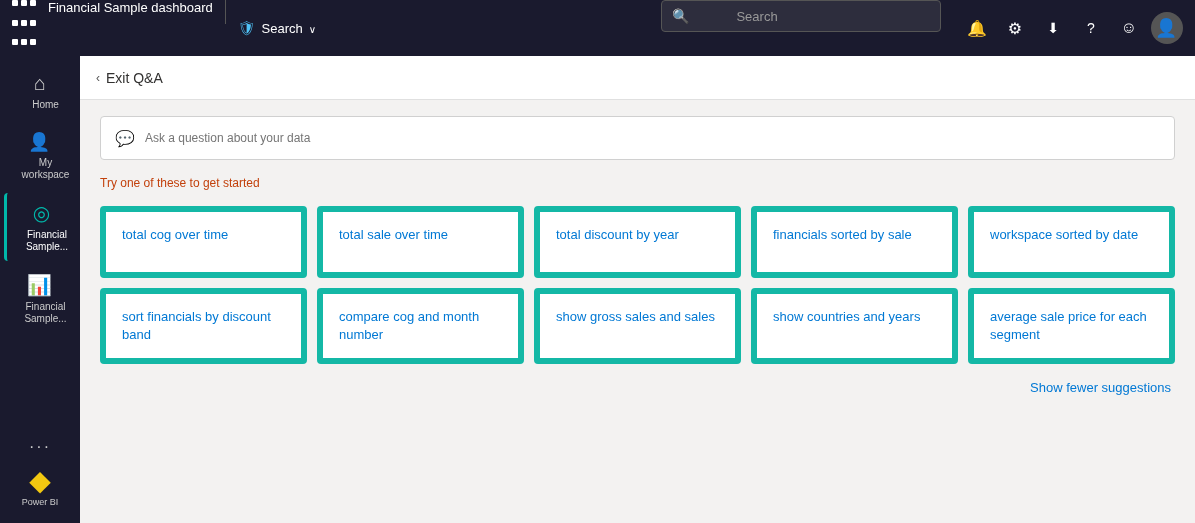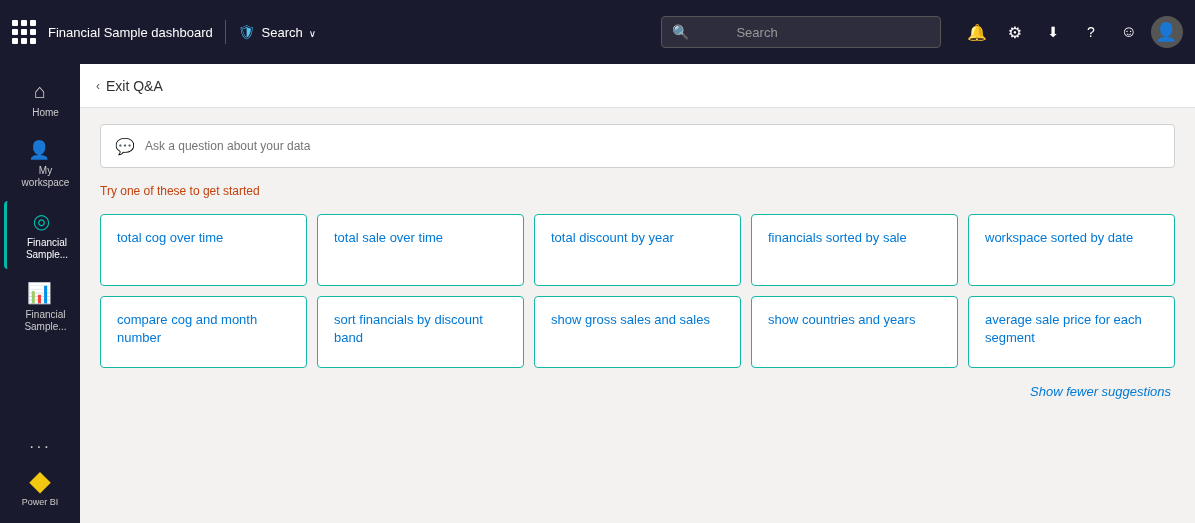--- a/index.html
+++ b/index.html
@@ -1,23 +1,22 @@
 <!DOCTYPE html>
 <html><head>
   <meta charset="utf-8">
   <style>
     * { margin: 0; padding: 0; box-sizing: border-box; }
     body { font-family: 'Segoe UI', Arial, sans-serif; background: #f3f2f1; width: 1195px; height: 523px; overflow: hidden; display: flex; flex-direction: column; }
 
     
     .top-nav {
       background: #1a1a2e;
-      height: 64px;
-      display: flex;
-      align-items: center;
+      height: 56px;
+      display: flex;
       padding: 0 12px;
       gap: 12px;
       flex-shrink: 0;
     }
     .nav-grid-icon {
       display: grid;
       grid-template-columns: repeat(3, 6px);
       gap: 3px;
       cursor: pointer;
     }
@@ -204,38 +203,37 @@
       font-weight: 400;
       color: #c2410c;
     }
     .suggestions-grid {
       display: grid;
       grid-template-columns: repeat(5, 1fr);
       gap: 10px;
     }
     .suggestion-card {
       background: #fff;
-      border: 1px solid #14b8a6;
+      border: 6px solid #14b8a6;
       border-radius: 4px;
       padding: 14px 16px;
       font-size: 13px;
       color: #0078d4;
       cursor: pointer;
       min-height: 72px;
       display: flex;
       align-items: flex-start;
       line-height: 1.4;
     }
 
     
     .show-fewer-row {
       display: flex;
       justify-content: flex-end;
       padding-right: 4px;
-      font-style: italic;
     }
     .show-fewer-link {
       color: #0078d4;
       font-size: 13px;
       cursor: pointer;
       text-decoration: none;
     }
 
     
     .chevron-down::after { content: '∨'; font-size: 10px; }
@@ -333,24 +331,24 @@
           <span>total discount by year</span>
         </div>
         <div class="suggestion-card">
           <span>financials sorted by sale</span>
         </div>
         <div class="suggestion-card">
           <span>workspace sorted by date</span>
         </div>
 
         <div class="suggestion-card">
+          <span>sort financials by discount band</span>
+        </div>
+        <div class="suggestion-card">
           <span>compare cog and month number</span>
-        </div>
-        <div class="suggestion-card">
-          <span>sort financials by discount band</span>
         </div>
         <div class="suggestion-card">
           <span>show gross sales and sales</span>
         </div>
         <div class="suggestion-card">
           <span>show countries and years</span>
         </div>
         <div class="suggestion-card">
           <span>average sale price for each segment</span>
         </div>

